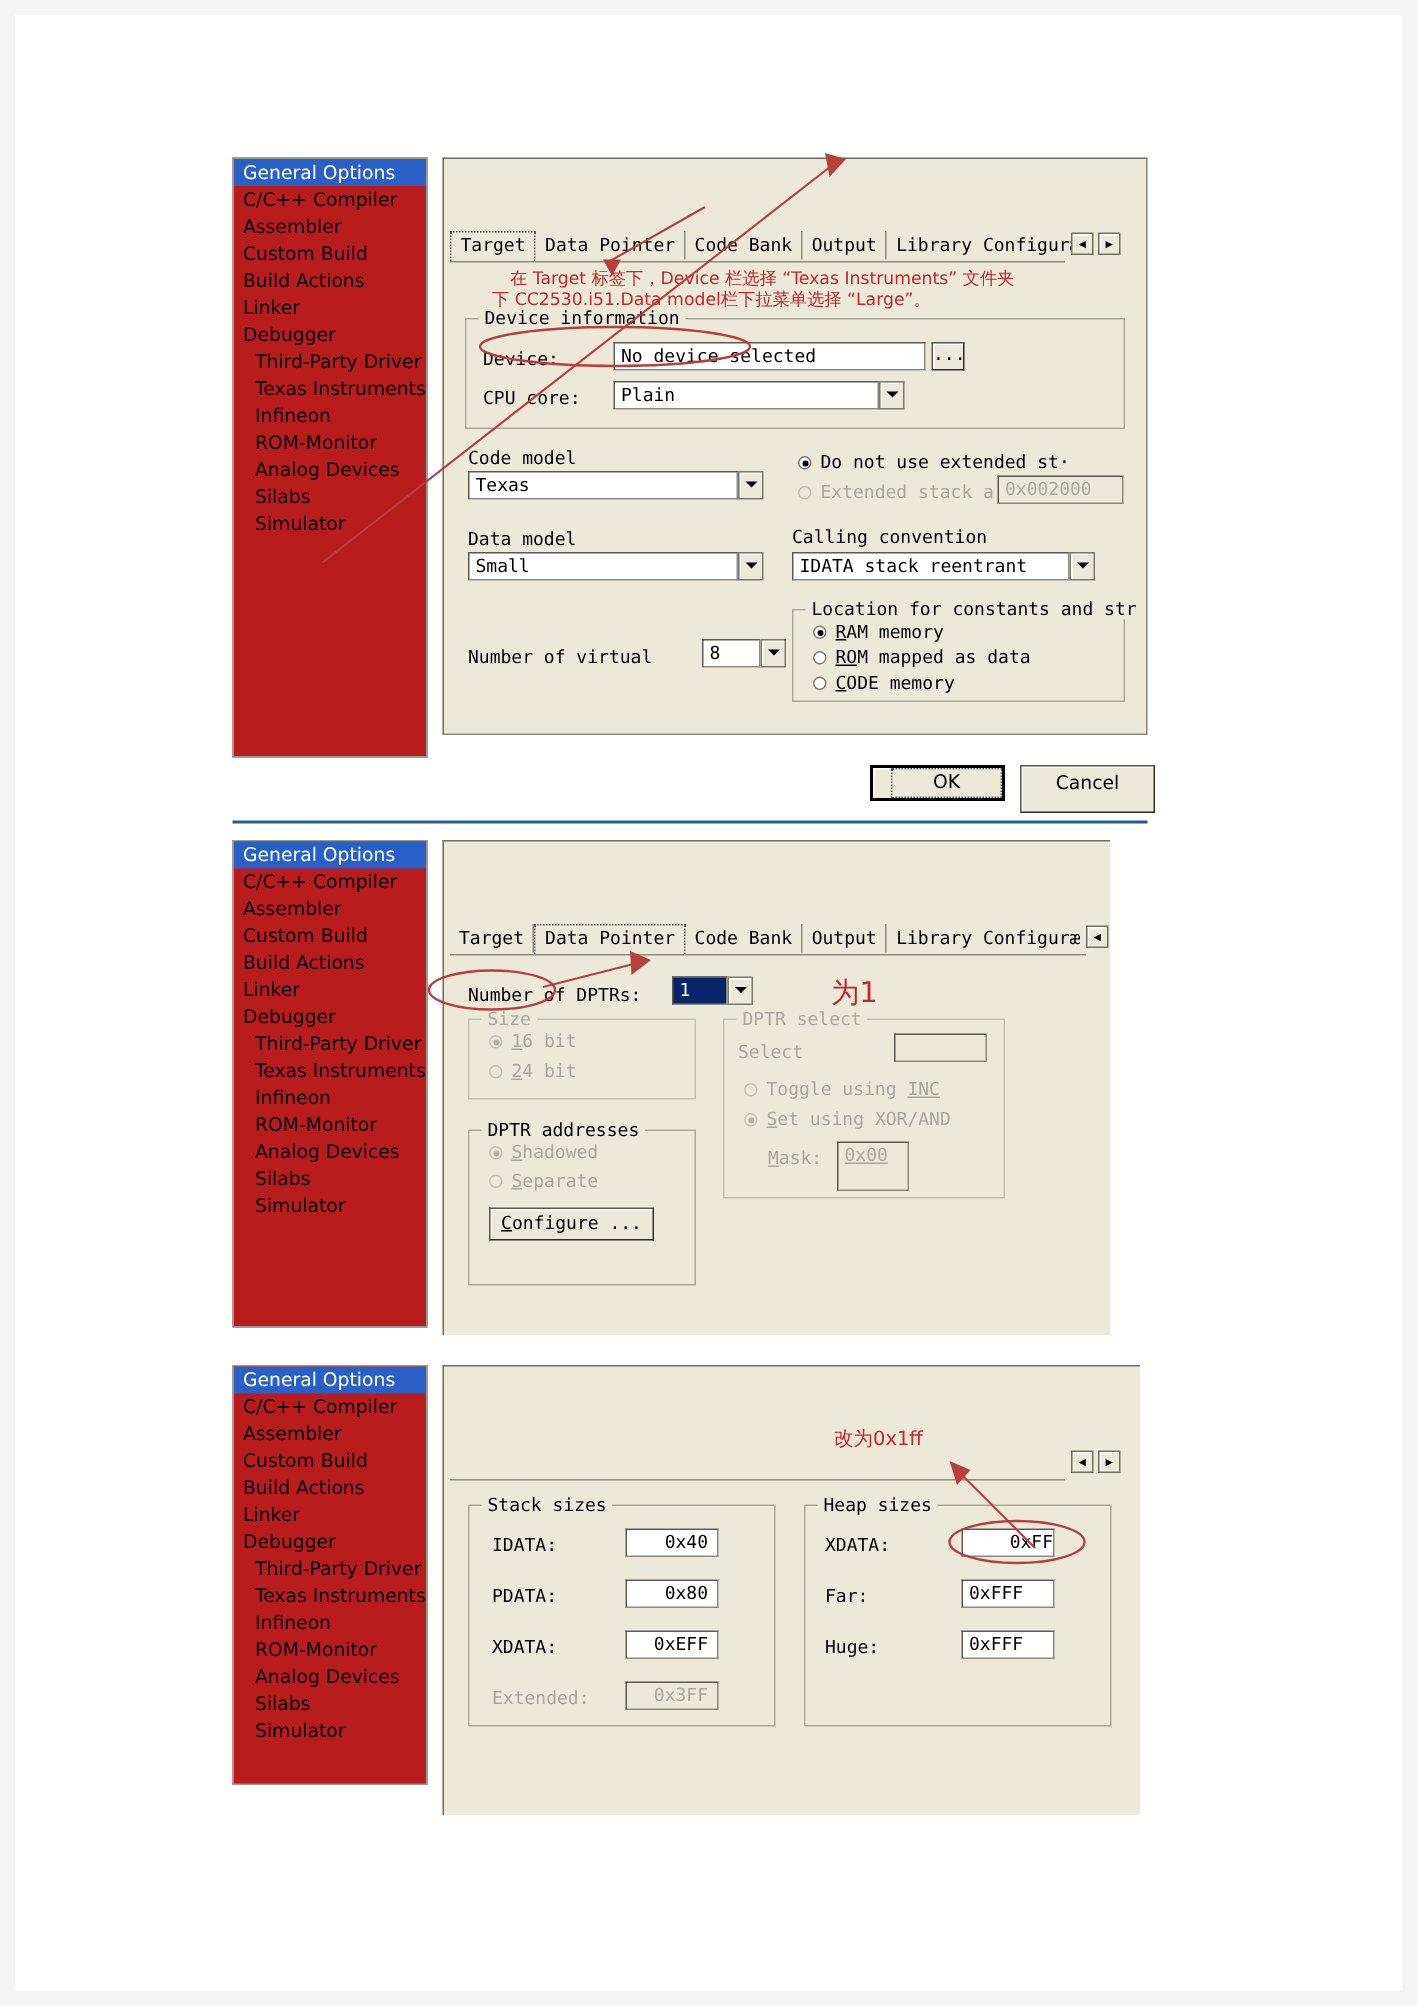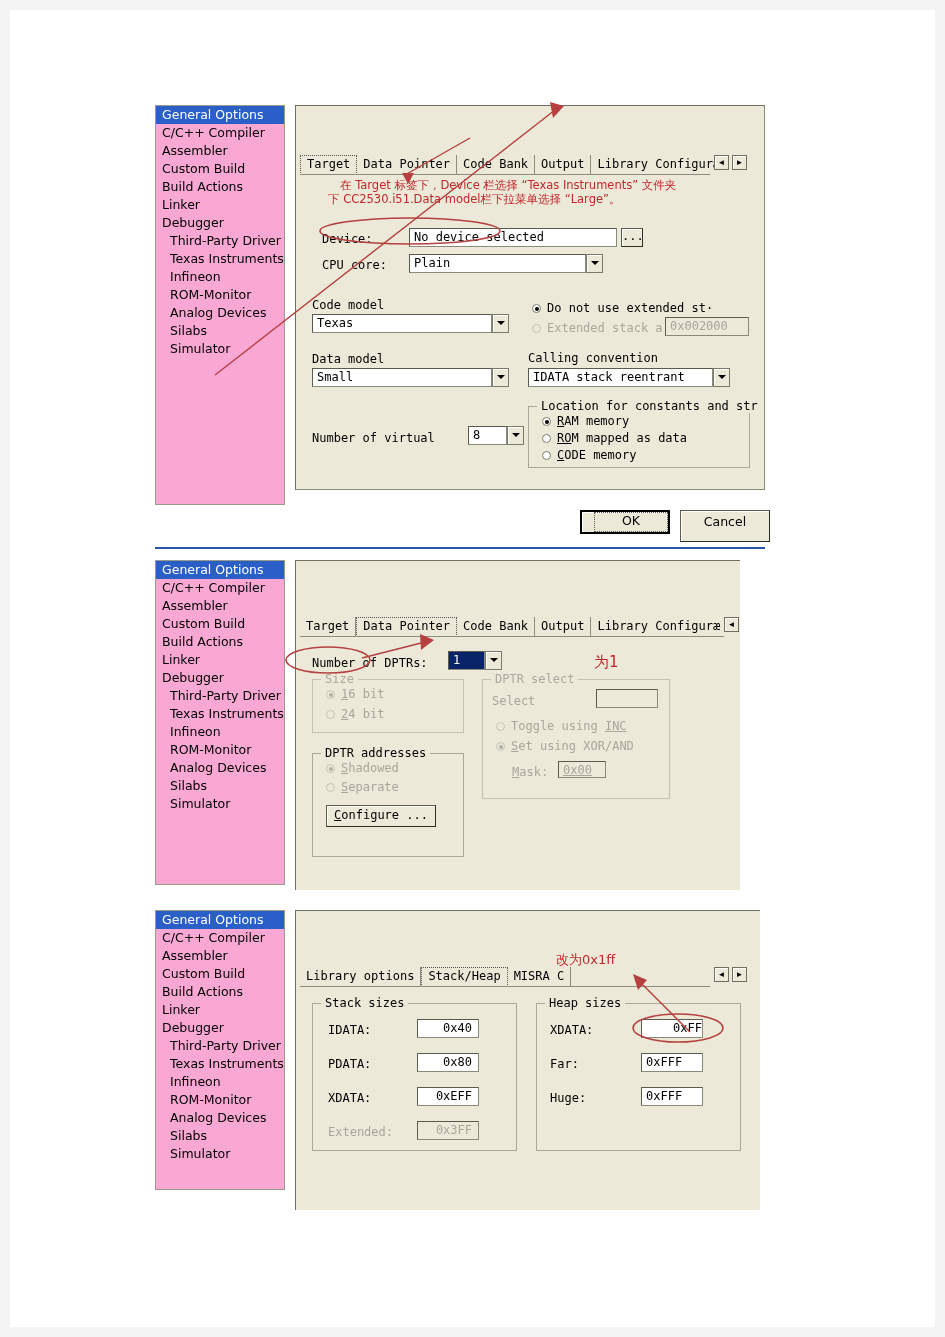--- a/index.html
+++ b/index.html
@@ -12,21 +12,21 @@
   .page{
     position:absolute;left:10px;top:10px;
     width:925px;height:1317px;
     background:#ffffff;
     box-sizing:border-box;
   }
   
   .dlg{position:absolute;background:#ece9d8;}
   .sidebar{
     position:absolute;left:0;top:0;
-    background:#f9a8d4;
+    background:#b91c1c;
     border:1px solid #9a9a8a;
     box-sizing:border-box;
     overflow:hidden;
   }
   .sb-item{
     font-family:"DejaVu Sans","Liberation Sans",sans-serif;
     font-size:12.5px;
     color:#000;
     line-height:18px;
     height:18px;
@@ -222,20 +222,23 @@
       <div class="tabstrip" style="left:4px;top:48px;">
         <span class="tab active">Target</span><span class="tab">Data Pointer</span><span class="tab">Code Bank</span><span class="tab">Output</span><span class="tab" style="border-right:none;">Library Configuræ</span>
       </div>
       <div class="spin" style="left:418px;top:49px;">◄</div>
       <div class="spin" style="left:436px;top:49px;">►</div>
       <div class="tabline" style="left:4px;top:68px;width:410px;"></div>
 
       <div class="ann cn" style="left:44px;top:72px;font-size:11.5px;">在 Target 标签下，Device 栏选择 “Texas Instruments” 文件夹</div>
       <div class="ann cn" style="left:32px;top:86px;font-size:11.5px;">下 CC2530.i51.Data model栏下拉菜单选择 “Large”。</div>
 
+      <div class="group" style="left:14px;top:106px;width:440px;height:74px;">
+        <div class="gtitle">Device information</div>
+      </div>
       <div class="lbl" style="left:26px;top:126px;">Device:</div>
       <div class="field" style="left:113px;top:122px;width:208px;height:19px;">No device selected</div>
       <div class="btn mono" style="left:325px;top:122px;width:22px;height:19px;line-height:15px;">...</div>
       <div class="lbl" style="left:26px;top:152px;">CPU core:</div>
       <div class="combo" style="left:113px;top:148px;width:182px;height:19px;">
         <div class="cbtext">Plain</div>
         <div class="cbarrow"></div>
       </div>
 
       <div class="lbl" style="left:16px;top:192px;">Code model</div>
@@ -309,21 +312,21 @@
         <span class="tab">Target</span><span class="tab active">Data Pointer</span><span class="tab">Code Bank</span><span class="tab">Output</span><span class="tab" style="border-right:none;">Library Configuræ</span>
       </div>
       <div class="spin" style="left:428px;top:56px;">◄</div>
       <div class="tabline" style="left:4px;top:75px;width:424px;"></div>
 
       <div class="lbl" style="left:16px;top:95px;">Number of DPTRs:</div>
       <div class="combo sel" style="left:152px;top:90px;width:42px;height:19px;">
         <div class="cbtext">1</div>
         <div class="cbarrow"></div>
       </div>
-      <div class="ann cn" style="left:258px;top:94px;font-size:15px;margin-left:40px;">为1</div>
+      <div class="ann cn" style="left:258px;top:94px;font-size:19px;">为1</div>
 
       <div class="group dis" style="left:16px;top:118px;width:152px;height:54px;">
         <div class="gtitle">Size</div>
       </div>
       <div class="radio dis on" style="left:30px;top:126px;"><span class="u">1</span><span>6 bit</span></div>
       <div class="radio dis" style="left:30px;top:146px;"><span class="u">2</span><span>4 bit</span></div>
 
       <div class="group" style="left:16px;top:192px;width:152px;height:104px;">
         <div class="gtitle">DPTR addresses</div>
       </div>
@@ -332,21 +335,21 @@
       <div class="btn mono" style="left:30px;top:244px;width:110px;height:22px;line-height:19px;"><span class="u">C</span><span>onfigure ...</span></div>
 
       <div class="group dis" style="left:186px;top:118px;width:188px;height:120px;padding-left:11px;">
         <div class="gtitle">DPTR select</div>
       </div>
       <div class="lbl dis" style="left:196px;top:133px;">Select</div>
       <div class="field dis" style="left:300px;top:128px;width:62px;height:19px;"></div>
       <div class="radio dis" style="left:200px;top:158px;"><span>Toggle using </span><span class="u">INC</span></div>
       <div class="radio dis on" style="left:200px;top:178px;"><span class="u">S</span><span>et using XOR/AND</span></div>
       <div class="lbl dis" style="left:216px;top:204px;"><span class="u">M</span><span>ask:</span></div>
-      <div class="field dis" style="left:262px;top:200px;width:48px;height:17px;text-decoration:underline;">0x00</div>
+      <div class="field dis" style="left:262px;top:200px;width:48px;height:33px;text-decoration:underline;">0x00</div>
     </div>
   </div>
 
   <div class="dlg" style="left:145px;top:900px;width:605px;height:300px;background:transparent;">
 
     <div class="sidebar" style="left:0px;top:0px;width:130px;height:280px;">
       <div class="sb-item sel">General Options</div>
       <div class="sb-item">C/C++ Compiler</div>
       <div class="sb-item">Assembler</div>
       <div class="sb-item">Custom Build</div>
@@ -359,23 +362,20 @@
       <div class="sb-item indent">ROM-Monitor</div>
       <div class="sb-item indent">Analog Devices</div>
       <div class="sb-item indent">Silabs</div>
       <div class="sb-item indent">Simulator</div>
     </div>
 
     <div class="panel" style="left:140px;top:0px;width:465px;height:300px;border-right:none;border-bottom:none;">
 
       <div class="ann cn" style="left:260px;top:42px;font-size:13px;">改为0x1ff</div>
 
-      <div class="tabstrip" style="left:4px;top:55px;">
-        <span class="tab">Library options</span><span class="tab active">Stack/Heap</span><span class="tab">MISRA C</span>
-      </div>
       <div class="spin" style="left:418px;top:56px;">◄</div>
       <div class="spin" style="left:436px;top:56px;">►</div>
       <div class="tabline" style="left:4px;top:75px;width:410px;"></div>
 
       <div class="group" style="left:16px;top:92px;width:205px;height:148px;">
         <div class="gtitle">Stack sizes</div>
       </div>
       <div class="lbl" style="left:32px;top:112px;">IDATA:</div>
       <div class="field right" style="left:121px;top:108px;width:62px;height:19px;">0x40</div>
       <div class="lbl" style="left:32px;top:146px;">PDATA:</div>

